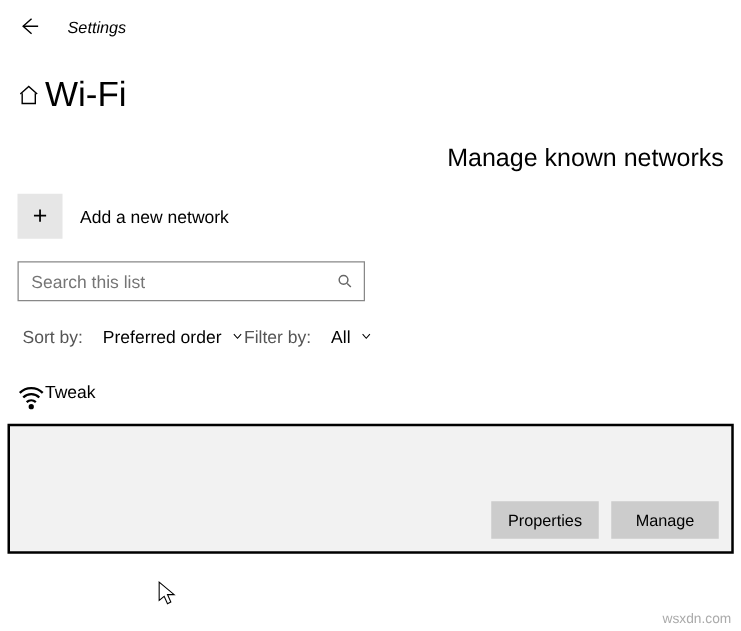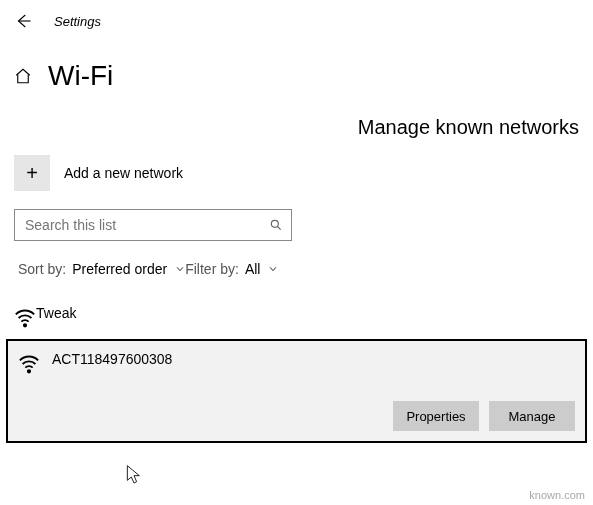--- a/index.html
+++ b/index.html
@@ -17,21 +17,21 @@
     display: flex;
     align-items: center;
     padding: 12px 14px 0 14px;
     gap: 22px;
   }
   .back-arrow svg { width: 18px; height: 18px; display:block; }
   .settings-label { font-size: 13px; color: #000; font-style: italic; }
   .header {
     display: flex;
     align-items: center;
-    gap: 16px;
+    gap: 4px;
     padding: 30px 14px 10px 14px;
   }
   .home-icon svg { width: 18px; height: 18px; display:block; }
   .page-title { font-size: 28px; font-weight: 400; }
   .section-title {
     font-size: 20px;
     font-weight: 400;
     padding: 14px 14px 16px 14px;
     text-align: right;
   }
@@ -67,21 +67,21 @@
   .search-icon svg { width: 14px; height: 14px; display:block; }
   .filters {
     display: flex;
     align-items: center;
     padding: 6px 18px 24px 18px;
     font-size: 14px;
     color: #555;
   }
   .filter-item { display: flex; align-items: center; gap: 4px; cursor:pointer; }
   .filter-label { color: #555; }
-  .filter-value { color: #000; margin-left:2px; }
+  .filter-value { color: #000; margin-left:12px; }
   .chev svg { width: 10px; height: 10px; display:block; margin-left:4px; }
   .net-row {
     display: flex;
     align-items: flex-start;
     gap: 0;
     padding: 4px 14px 10px 14px;
   }
   .wifi-icon svg { width: 22px; height: 22px; display:block; margin-top:2px;}
   .net-name { font-size: 14px; }
   .net-selected {
@@ -191,36 +191,25 @@
       <path d="M2 8 A14 14 0 0 1 22 8"></path>
       <path d="M5 12 A10 10 0 0 1 19 12"></path>
       <path d="M8 16 A6 6 0 0 1 16 16"></path>
       <circle cx="12" cy="20" r="1.3" fill="#000"></circle>
     </svg>
   </span>
   <span class="net-name">Tweak</span>
 </div>
 
 <div class="net-selected">
-  <div class="row1">
-    <span class="wifi-icon">
-      <svg viewBox="0 0 24 24" fill="none" stroke="#000" stroke-width="2">
-        <path d="M2 8 A14 14 0 0 1 22 8"></path>
-        <path d="M5 12 A10 10 0 0 1 19 12"></path>
-        <path d="M8 16 A6 6 0 0 1 16 16"></path>
-        <circle cx="12" cy="20" r="1.3" fill="#000"></circle>
-      </svg>
-    </span>
-    <span class="net-name">ACT118497600308</span>
-  </div>
   <div class="btn-row">
     <button class="btn">Properties</button>
     <button class="btn">Manage</button>
   </div>
 </div>
 
 <div class="cursor">
   <svg viewBox="0 0 24 32" fill="#fff" stroke="#000" stroke-width="1.3">
     <path d="M2 2 L2 24 L8 19 L12 28 L16 26 L12 17 L20 17 Z"></path>
   </svg>
 </div>
 
-<div class="watermark">known.com</div>
+<div class="watermark">wsxdn.com</div>
 
 </body></html>

